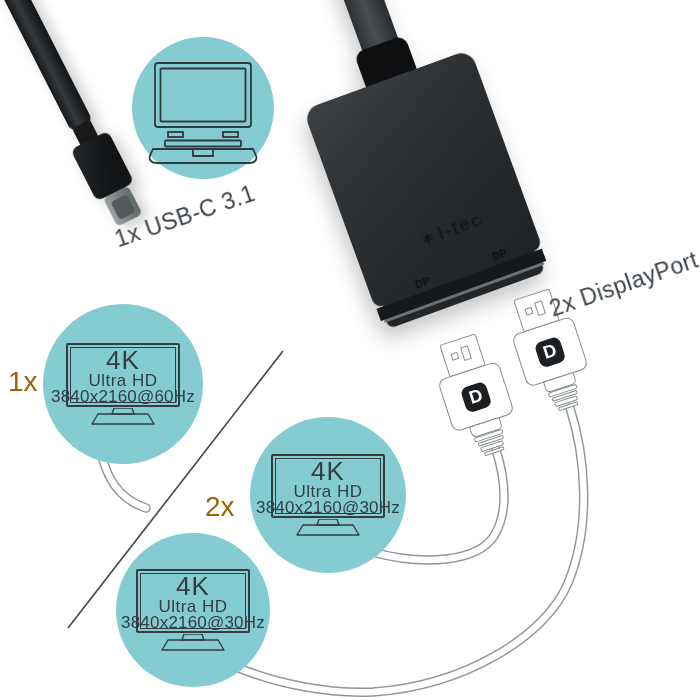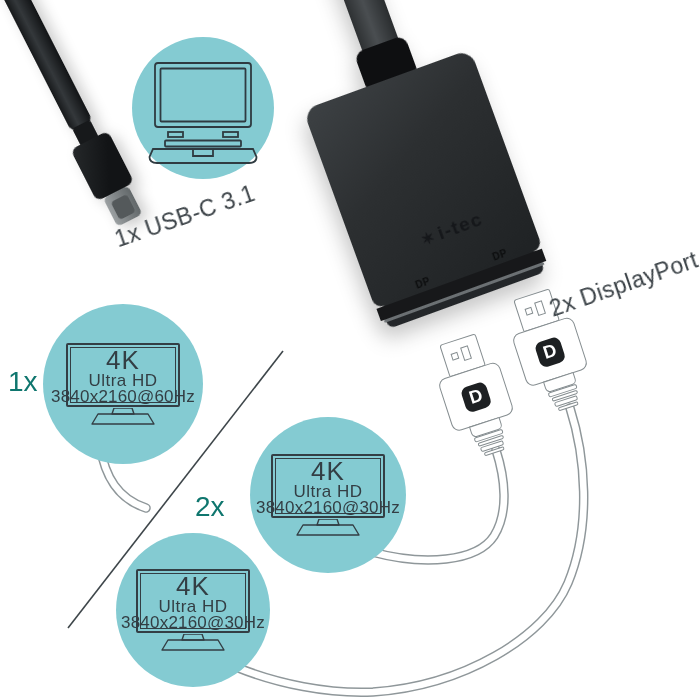--- a/index.html
+++ b/index.html
@@ -30,23 +30,23 @@
              align-items:center;justify-content:center;text-align:center;padding-top:1px;}
   .m1{font-size:26px;line-height:24px;letter-spacing:1px;}
   .m2{font-size:17px;line-height:18px;letter-spacing:.5px;text-align:center;}
   .m3{font-size:17px;line-height:13px;letter-spacing:.2px;}
   .stand{margin-top:1px;}
 
   
   .rot-label{position:absolute;z-index:4;font-size:23px;letter-spacing:.5px;text-align:center;color:#3b4247;}
   .usb-label{left:100px;top:203px;width:170px;transform:rotate(-19deg);}
   .dp-label-text{left:534px;top:271px;width:180px;transform:rotate(-19deg);}
-  .count-label{position:absolute;z-index:4;font-size:28px;color:#0f766e;}
+  .count-label{position:absolute;z-index:4;font-size:28px;color:#a16207;}
   .count-1x{left:8px;top:366px;}
-  .count-2x{left:195px;top:491px;}
+  .count-2x{left:205px;top:491px;}
 
   
   .usbc{position:absolute;left:-14px;top:-16px;width:42px;height:280px;transform:rotate(-27deg);
         transform-origin:0 0;z-index:3;filter:drop-shadow(5px 6px 7px rgba(0,0,0,.20));}
   .usbc-wire{position:absolute;left:9px;top:0;width:24px;height:170px;border-radius:0 0 6px 6px;
              background:linear-gradient(90deg,#17191b,#34383b 40%,#121416);}
   .usbc-boot{position:absolute;left:11px;top:168px;width:20px;height:20px;border-radius:3px;background:#17191b;}
   .usbc-housing{position:absolute;left:0;top:186px;width:42px;height:58px;border-radius:7px;
                 background:linear-gradient(115deg,#26292b,#121416 60%);}
   .usbc-tip{position:absolute;left:7px;top:244px;width:28px;height:32px;border-radius:5px;

